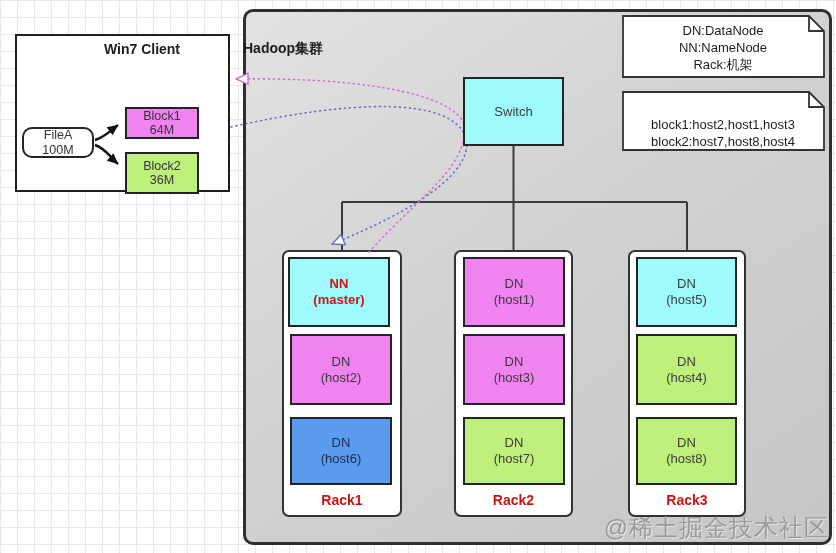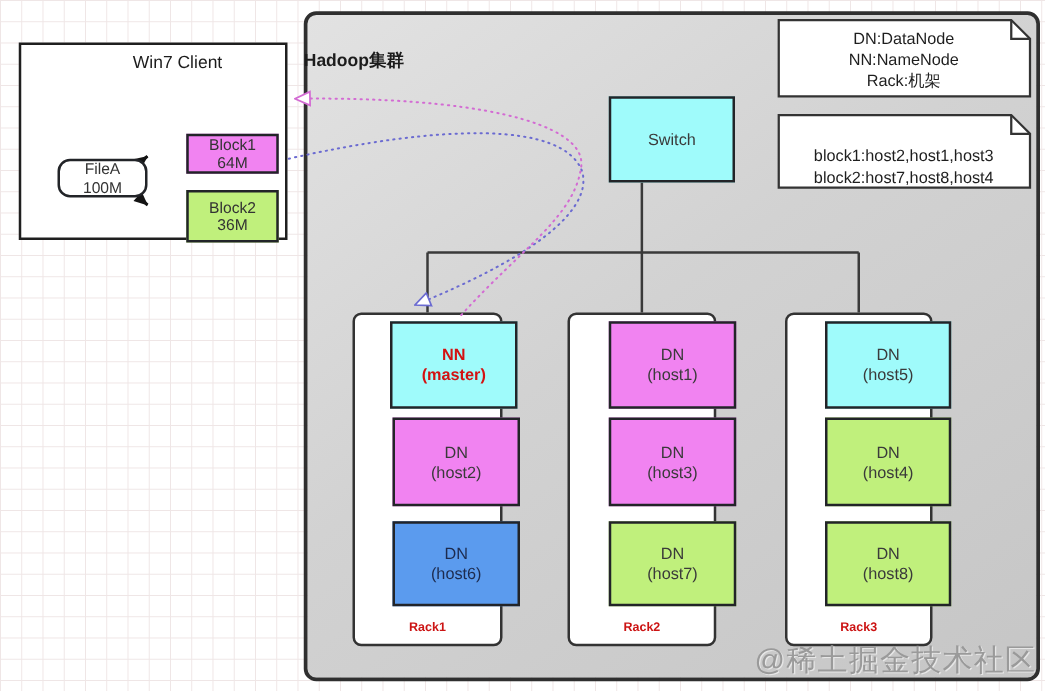--- a/index.html
+++ b/index.html
@@ -17,41 +17,41 @@
   .cluster{
     left:243px;top:9px;width:589px;height:536px;
     background:linear-gradient(145deg,#e2e2e2 0%,#d2d2d2 45%,#c6c6c6 100%);
     border:3px solid #2f2f2f;border-radius:10px;z-index:0;
   }
   .client{
     left:15px;top:34px;width:215px;height:158px;
     background:#ffffff;border:2px solid #1f1f1f;z-index:1;
   }
   .client-title{left:15px;top:41px;width:254px;text-align:center;
-    font-size:14px;font-weight:normal;color:#1c1c1c;z-index:3;}
+    font-size:14px;font-weight:bold;color:#1c1c1c;z-index:3;}
   .cluster-title{left:243px;top:40px;width:562px;
     font-size:14px;font-weight:bold;color:#1c1c1c;z-index:3;}
   
   .box{
     border:2px solid #222428;display:flex;flex-direction:column;
-    align-items:center;justify-content:center;text-align:center;z-index:3;margin-left:24px;
+    align-items:center;justify-content:center;text-align:center;z-index:3;
   }
   .box .l1,.box .l2{font-size:13px;line-height:16px;color:#3a3a3a;}
   .small .l1,.small .l2{font-size:12.5px;line-height:14.5px;color:#333;}
   .c-cyan{background:#9ffbfb;}
   .c-pink{background:#f183f1;}
   .c-green{background:#c0f07c;}
   .c-blue{background:#5b9bee;}
   .c-white{background:#ffffff;border-radius:10px;}
   .nn-red .l1,.nn-red .l2{color:#d31212;font-weight:bold;}
   .blue-text .l1,.blue-text .l2{color:#1d2b4e;}
   
   .rack{background:#ffffff;border:2px solid #333;border-radius:7px;z-index:1;}
   .rack-label{position:absolute;left:0;bottom:7px;width:100%;text-align:center;
-    font-size:10px;font-weight:bold;color:#cc1414;}
+    font-size:14px;font-weight:bold;color:#cc1414;}
   
   .note-text{z-index:3;text-align:center;font-size:13px;line-height:17px;color:#1e1e1e;}
   
   #overlay{position:absolute;left:0;top:0;z-index:2;}
   
   .watermark{right:7px;top:512px;font-size:24px;color:#9a9a9a;z-index:3;
     text-shadow:1px 1px 0 rgba(255,255,255,0.55);letter-spacing:1px;}
 </style>
 </head>
 <body>

